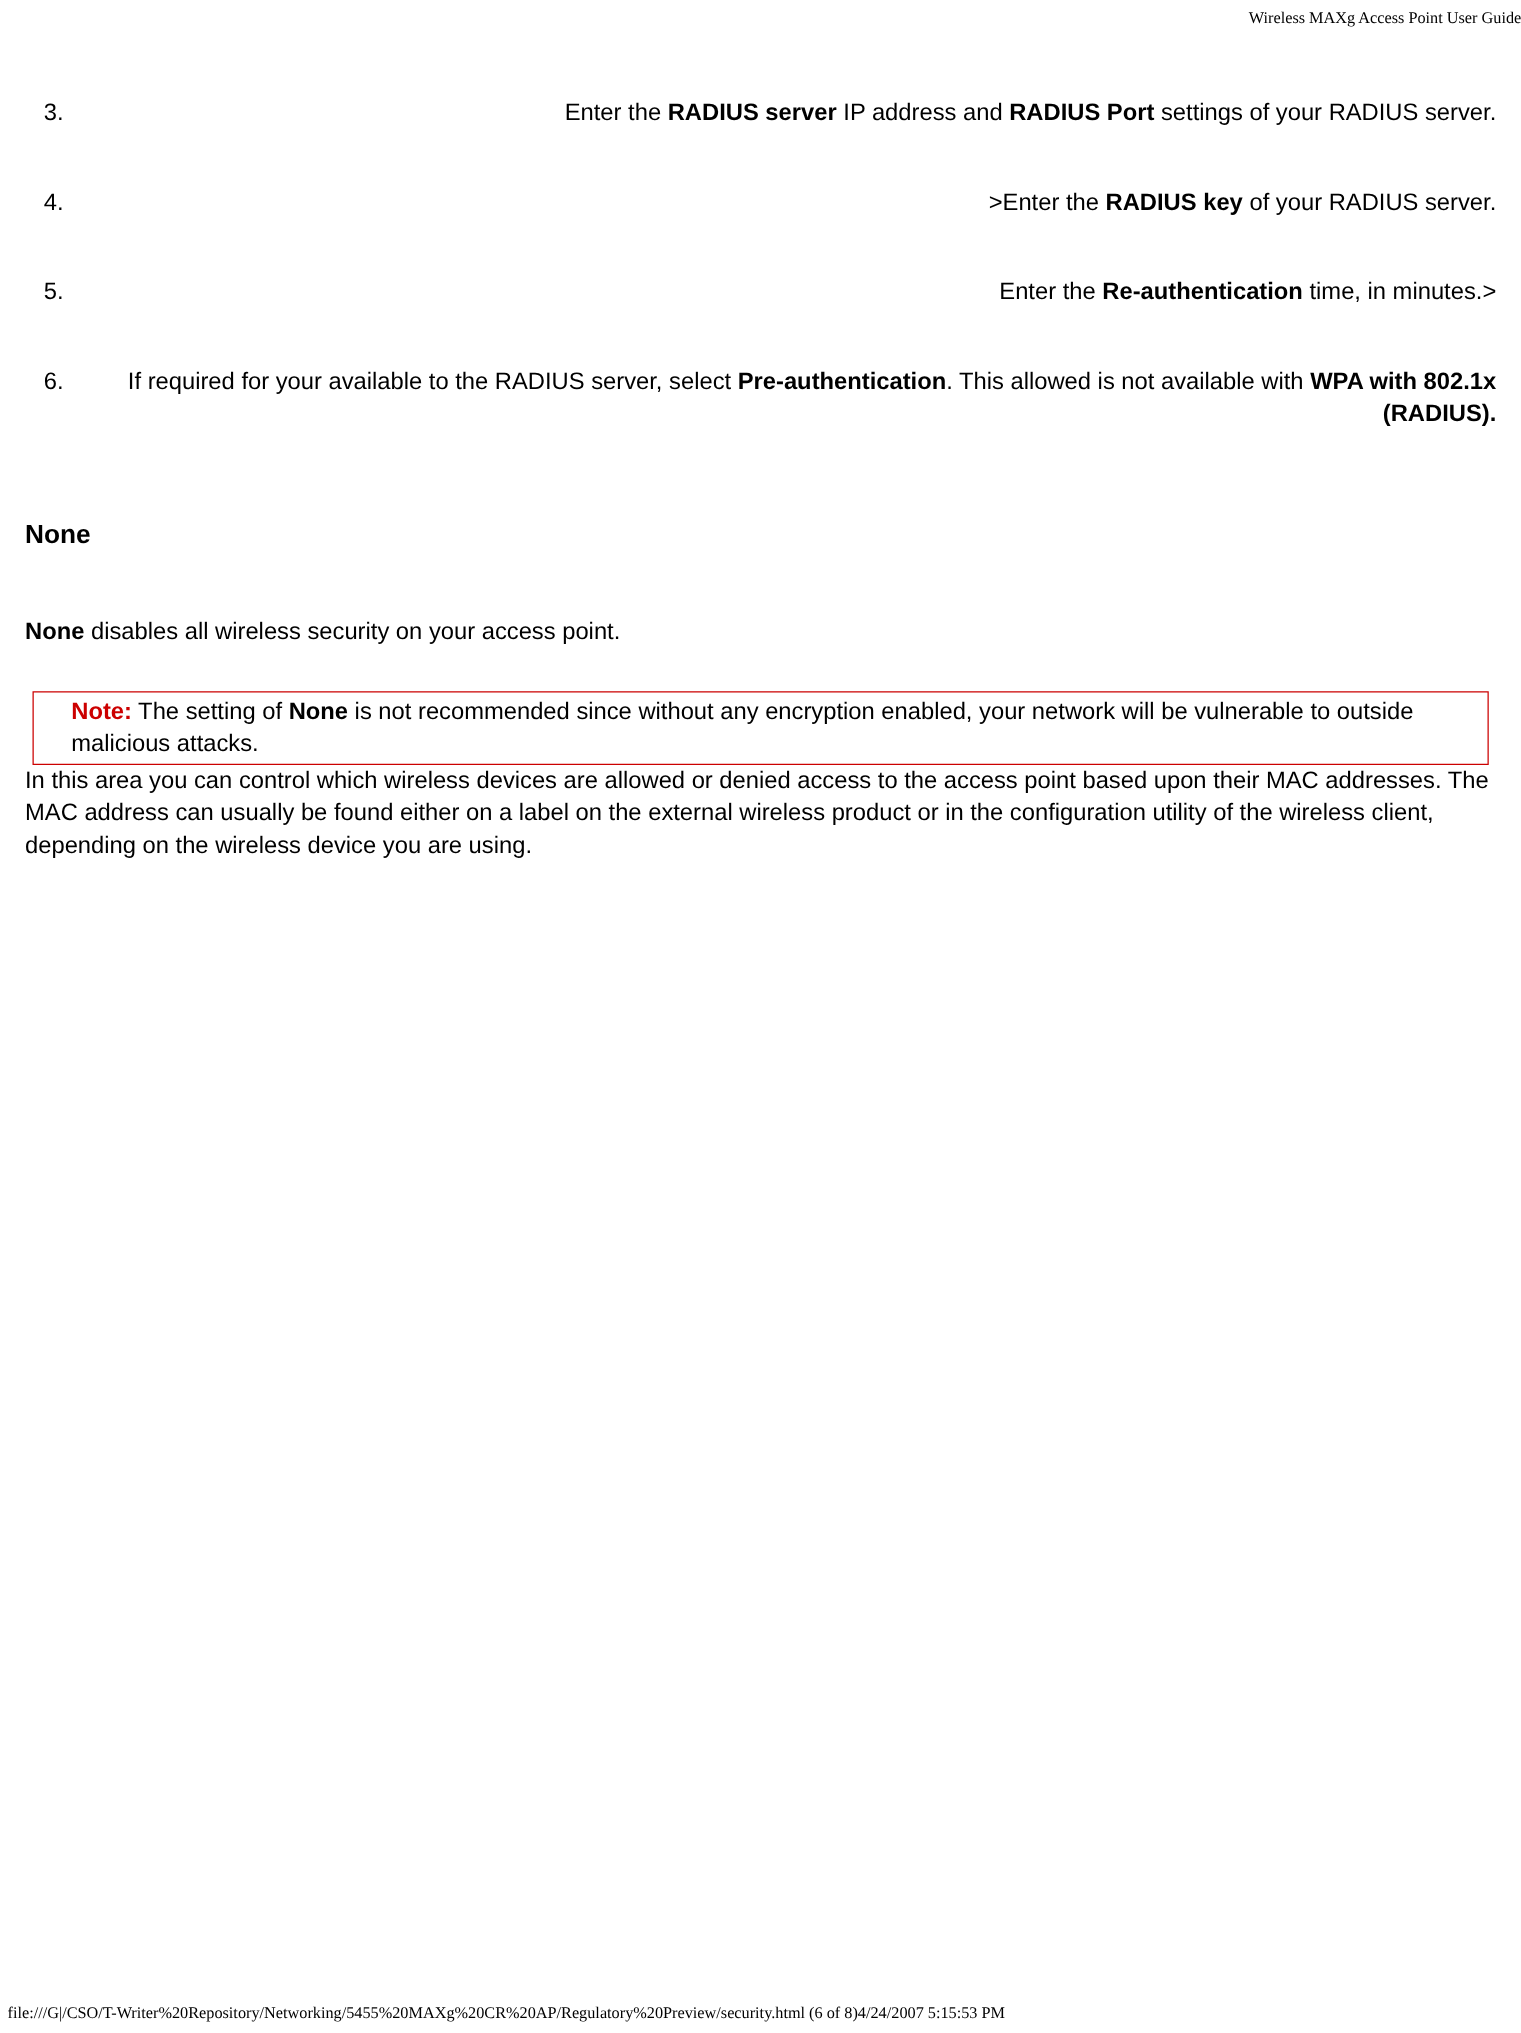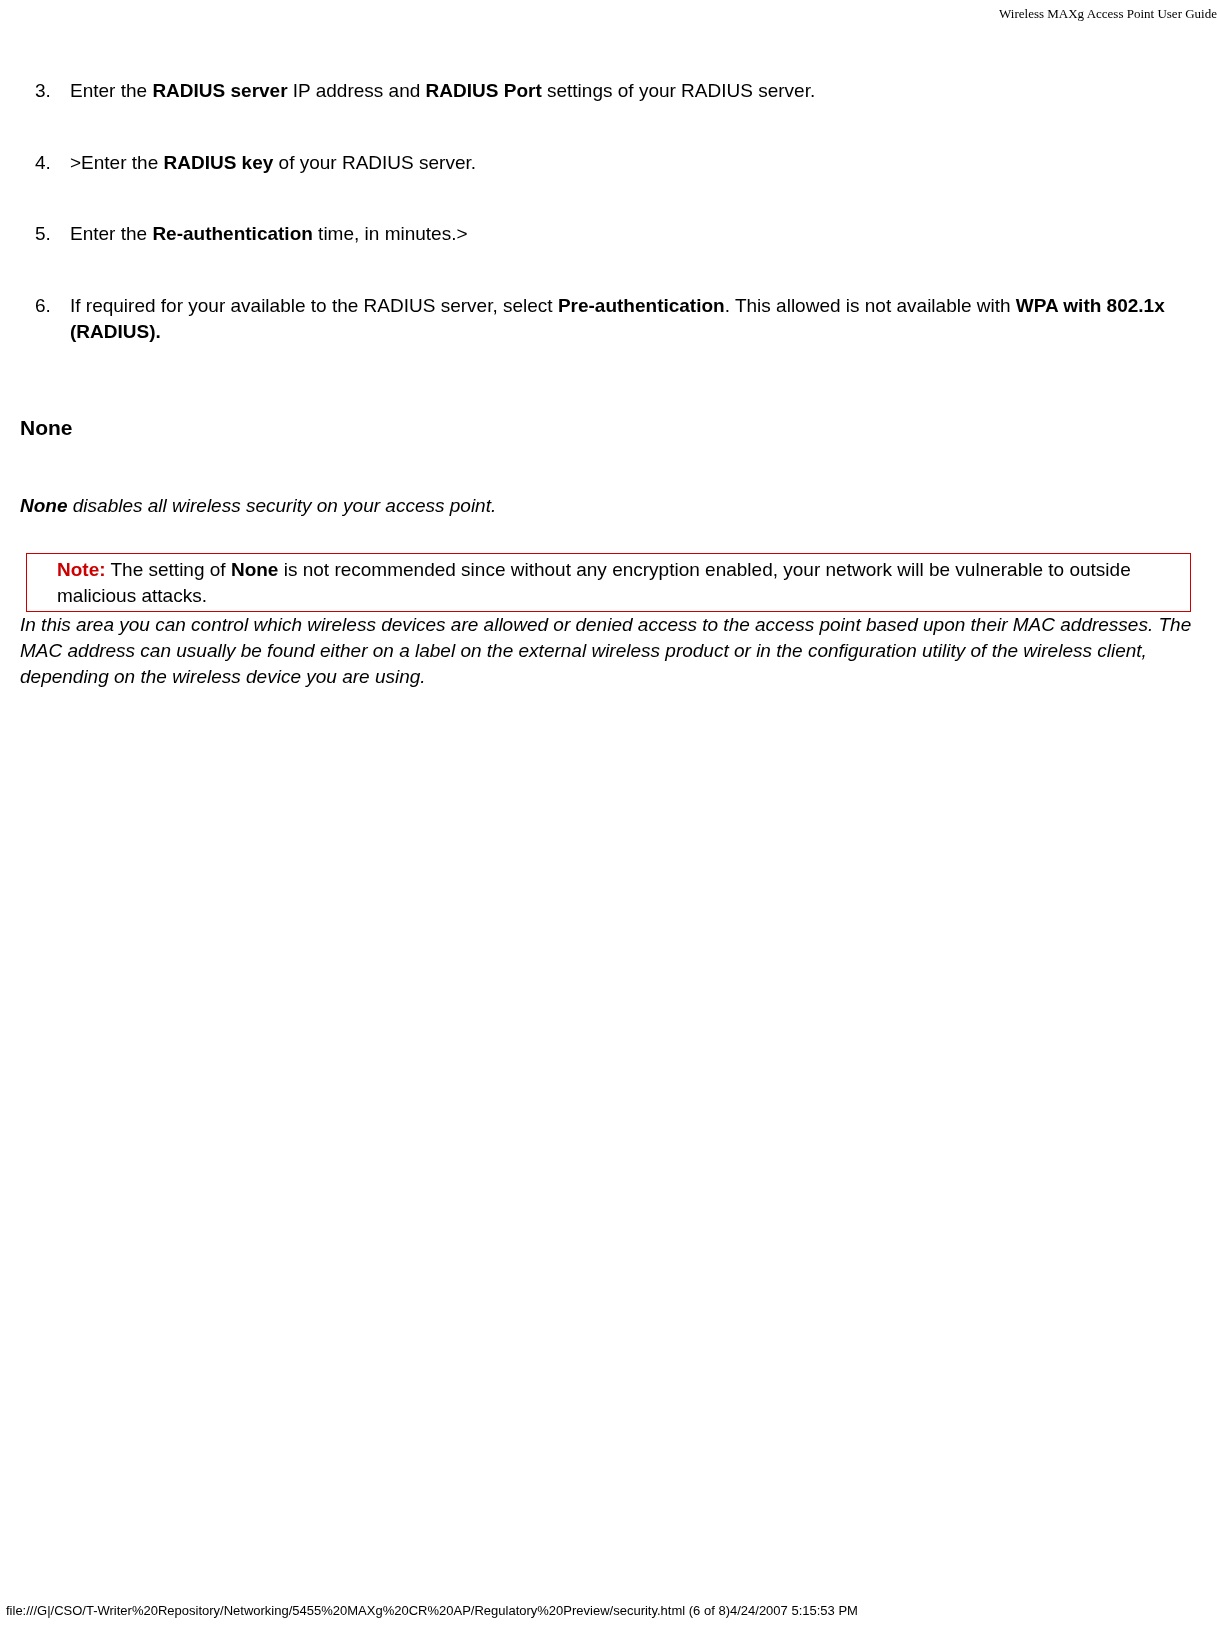--- a/index.html
+++ b/index.html
@@ -28,55 +28,55 @@
     ol {
       list-style: none;
       counter-reset: item 2;
       margin-top: 56px;
     }
     ol li {
       counter-increment: item;
       margin-bottom: 46px;
       padding-left: 50px;
       position: relative;
+      text-align: right;
     }
     ol li::before {
       content: counter(item) ".";
       position: absolute;
       left: 15px;
       top: 0;
     }
     .bold {
       font-weight: bold;
     }
     h3 {
       font-family: Arial, Helvetica, sans-serif;
       font-size: 21px;
       font-weight: bold;
       margin-top: 70px;
       margin-bottom: 50px;
     }
     .paragraph {
       margin-bottom: 35px;
-      font-style: italic;
     }
     .note-box {
       border: 1px solid #cc0000;
       padding: 3px 30px;
       margin: 35px 6px 0 6px;
     }
     .note-label {
       color: #cc0000;
       font-weight: bold;
     }
     .footer {
       position: absolute;
       bottom: 8px;
       left: 6px;
-      font-family: Liberation Sans, sans-serif;
+      font-family: Liberation Serif, serif;
       font-size: 13px;
     }
   </style>
 </head>
 <body>
 
 <div class="header">
   <span>Wireless MAXg Access Point User Guide</span>
 </div>
 

